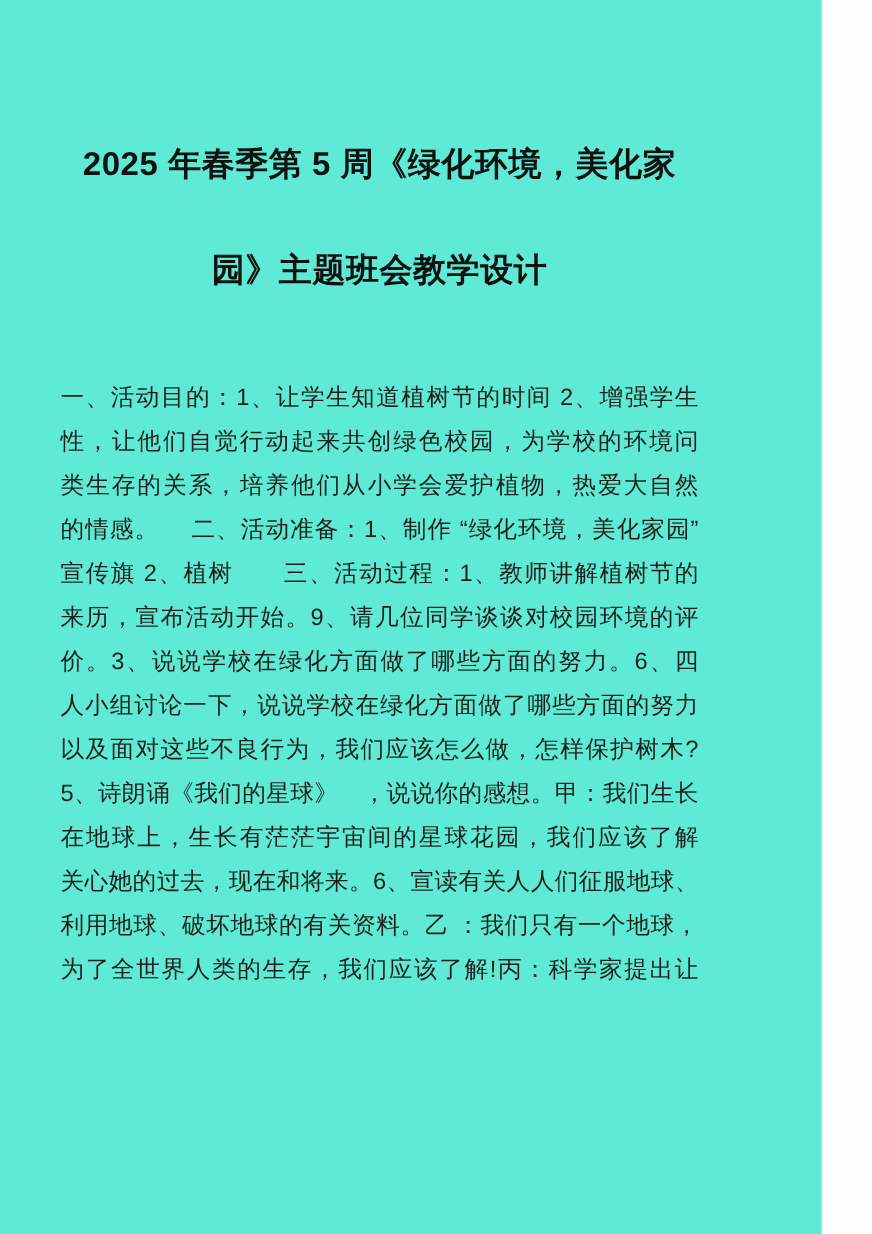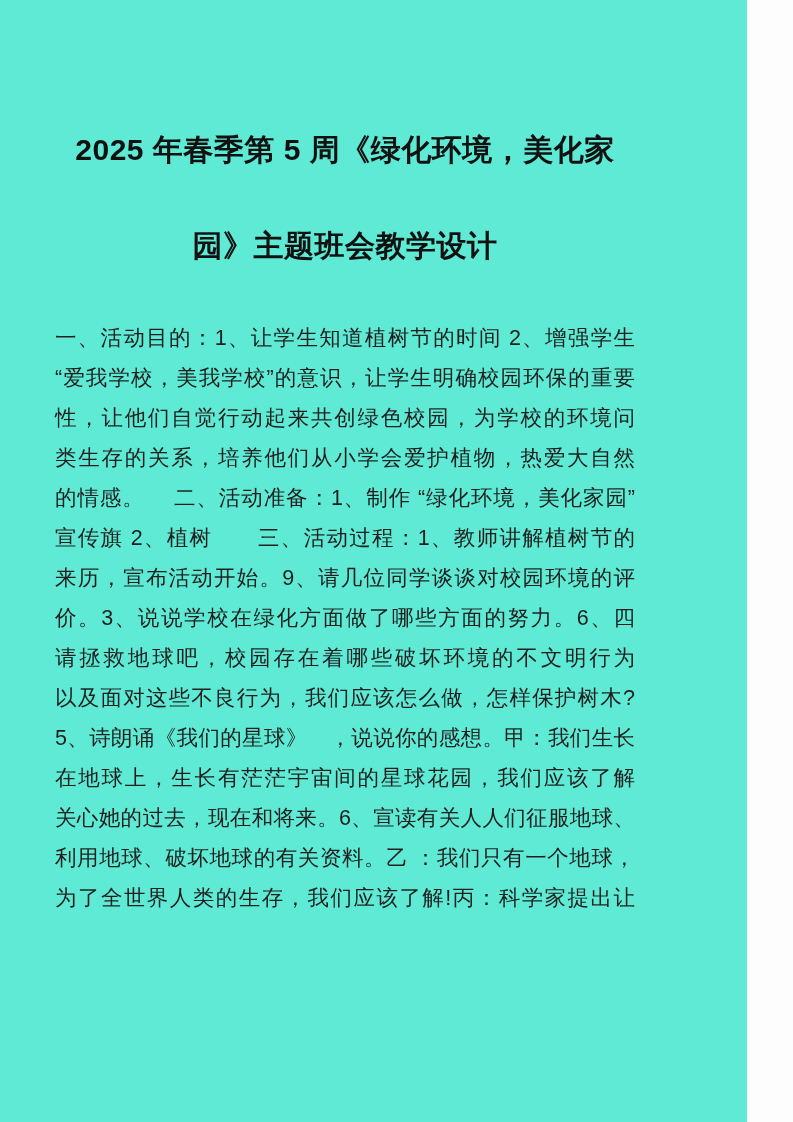--- a/index.html
+++ b/index.html
@@ -22,21 +22,21 @@
     font-weight: 700;
     line-height: 96px;
     text-align: center;
     color: #111111;
     letter-spacing: 0.5px;
   }
   .title-line {
     height: 96px;
   }
   .doc-body {
-    margin-top: 24px;
+    margin-top: 47px;
     font-size: 21.5px;
     line-height: 40px;
     color: #1f1f1f;
   }
   .body-line {
     height: 40px;
     text-align: justify;
     text-align-last: justify;
     white-space: pre-wrap;
   }
@@ -46,28 +46,27 @@
 
 <div class="page">
 
   <div class="doc-title">
     <div class="title-line">2025 年春季第 5 周《绿化环境，美化家</div>
     <div class="title-line">园》主题班会教学设计</div>
   </div>
 
   <div class="doc-body">
     <div class="body-line">一、活动目的：1、让学生知道植树节的时间 2、增强学生</div>
-    <div class="body-line">“爱我学校，美我学校”的意识，让学生明确校园环保的重要</div>
     <div class="body-line">性，让他们自觉行动起来共创绿色校园，为学校的环境问</div>
     <div class="body-line">类生存的关系，培养他们从小学会爱护植物，热爱大自然</div>
     <div class="body-line">的情感。　 二、活动准备：1、制作 “绿化环境，美化家园”</div>
     <div class="body-line">宣传旗 2、植树　　三、活动过程：1、教师讲解植树节的</div>
     <div class="body-line">来历，宣布活动开始。9、请几位同学谈谈对校园环境的评</div>
     <div class="body-line">价。3、说说学校在绿化方面做了哪些方面的努力。6、四</div>
-    <div class="body-line">请拯救地球吧，校园存在着哪些破坏环境的不文明行为</div>
+    <div class="body-line">人小组讨论一下，说说学校在绿化方面做了哪些方面的努力</div>
     <div class="body-line">以及面对这些不良行为，我们应该怎么做，怎样保护树木?</div>
     <div class="body-line">5、诗朗诵《我们的星球》　，说说你的感想。甲：我们生长</div>
     <div class="body-line">在地球上，生长有茫茫宇宙间的星球花园，我们应该了解</div>
     <div class="body-line">关心她的过去，现在和将来。6、宣读有关人人们征服地球、</div>
     <div class="body-line">利用地球、破坏地球的有关资料。乙 ：我们只有一个地球，</div>
     <div class="body-line">为了全世界人类的生存，我们应该了解!丙：科学家提出让</div>
   </div>
 
 </div>
 

